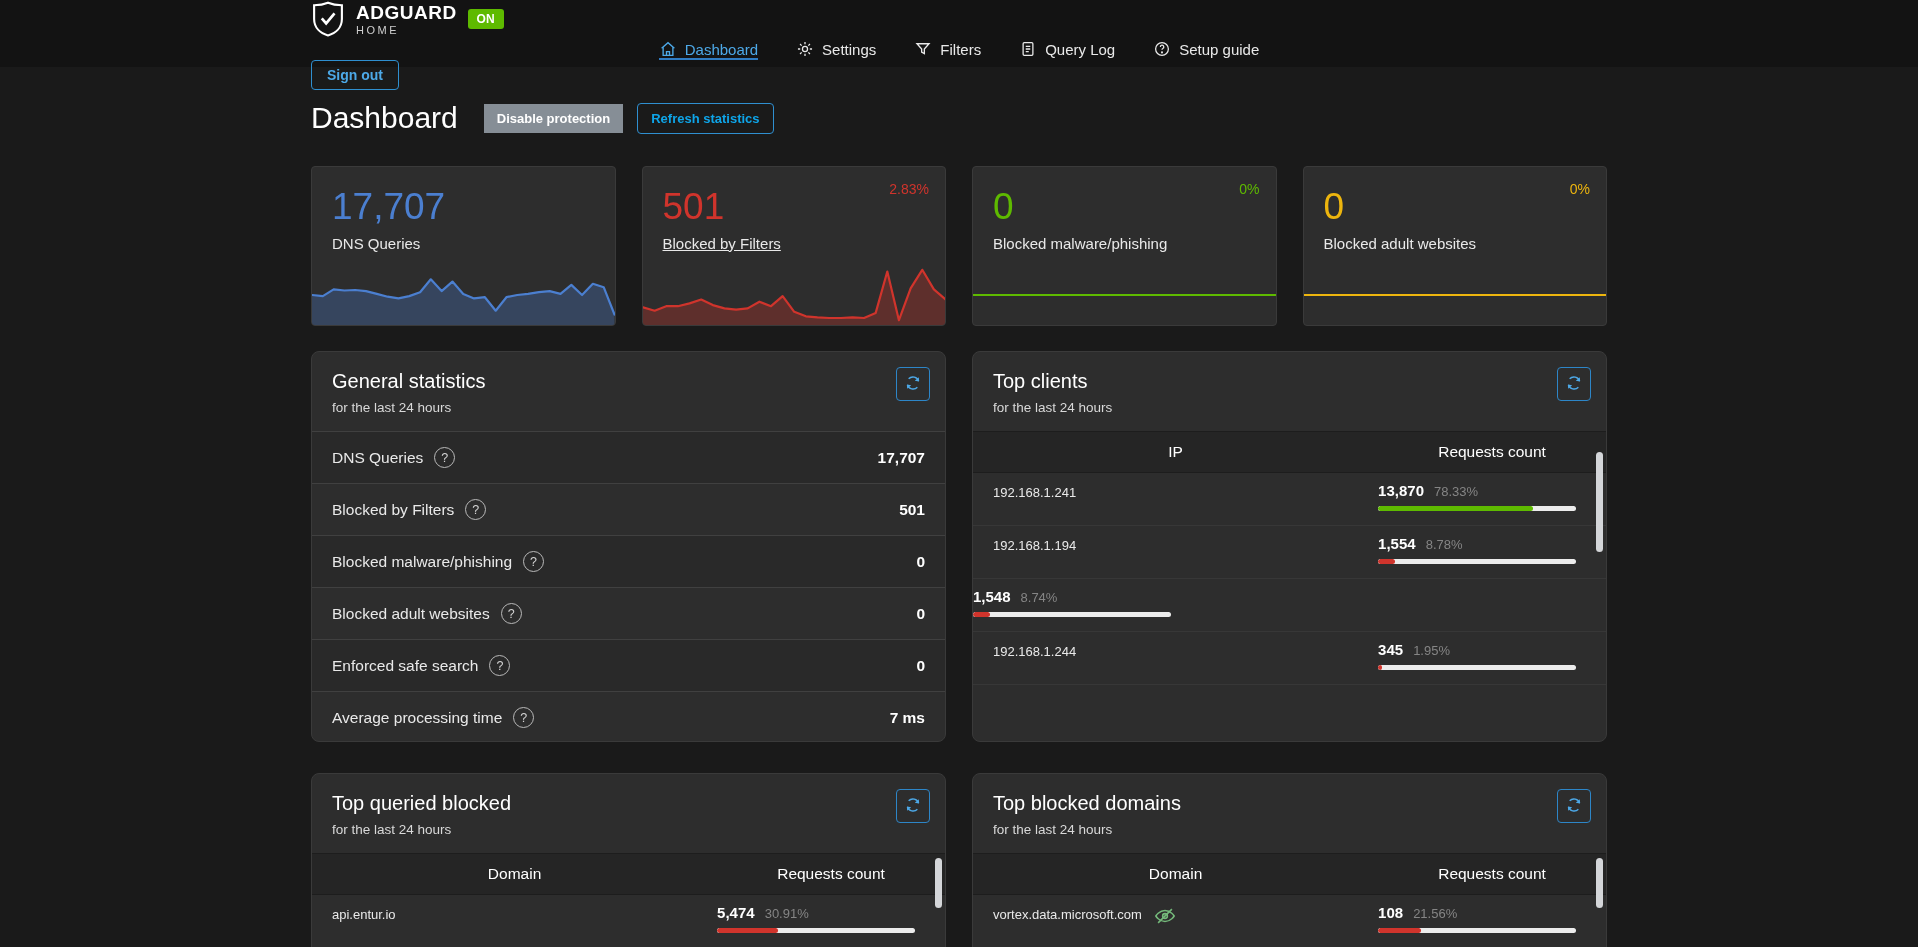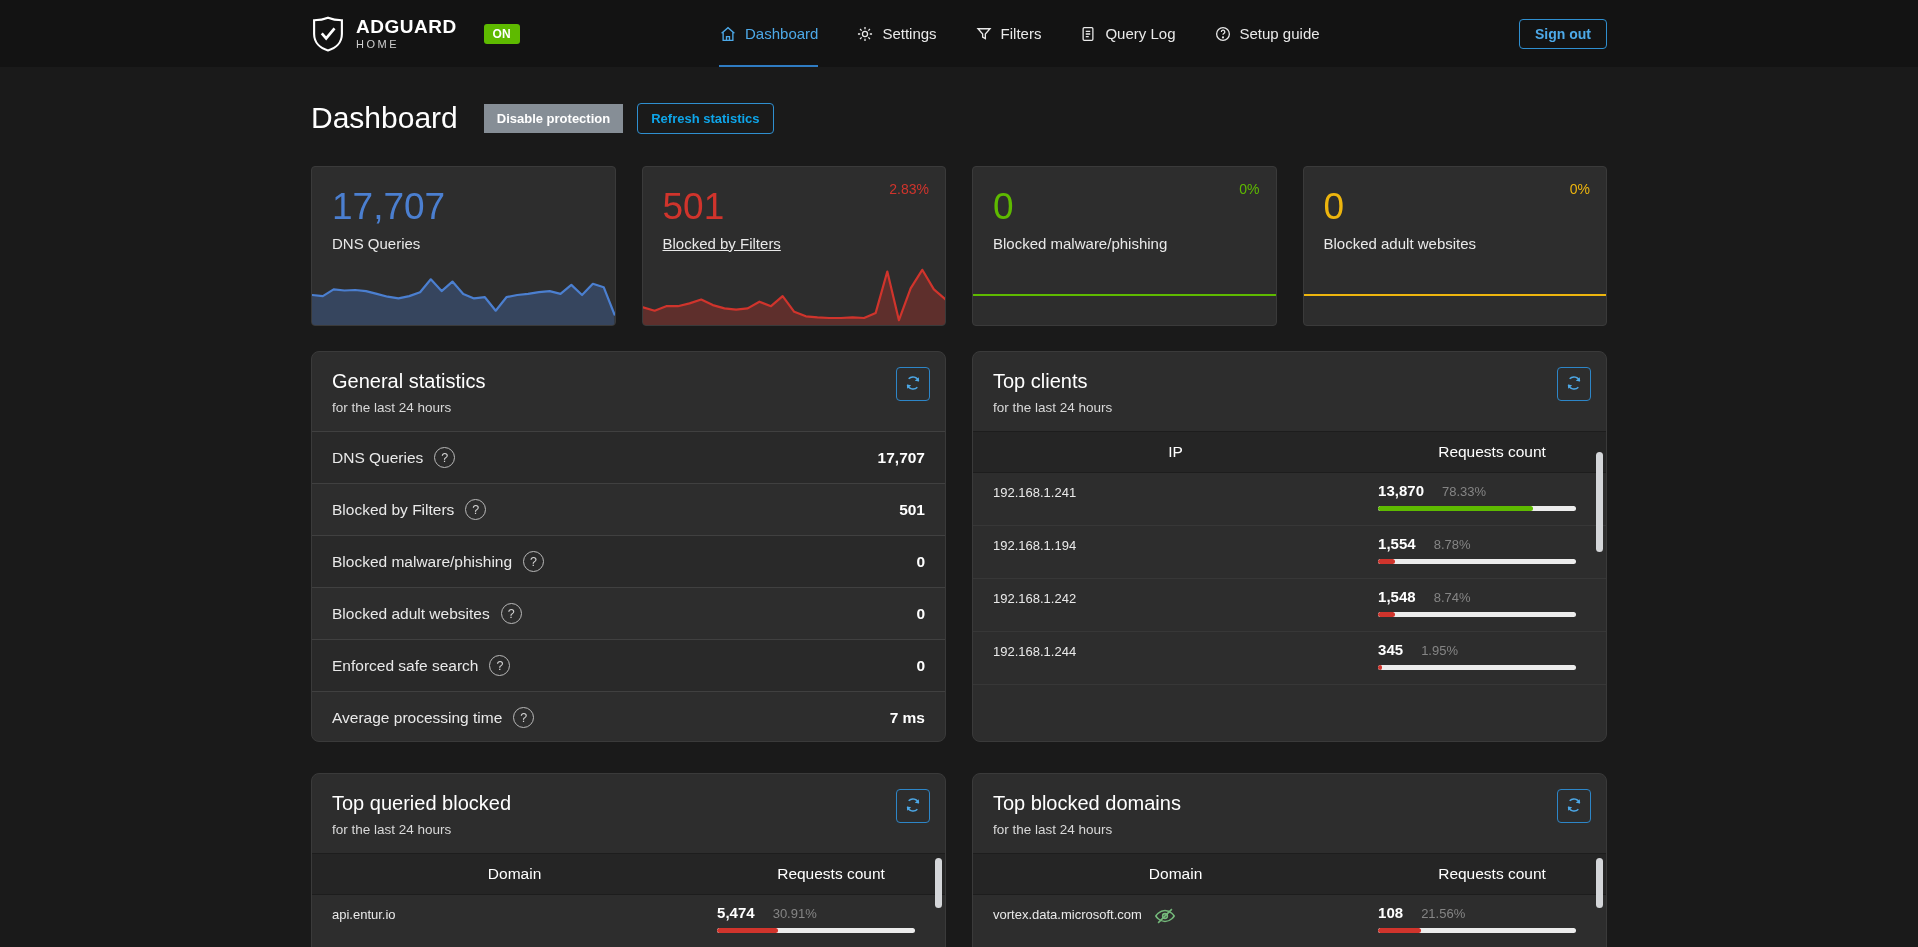--- a/index.html
+++ b/index.html
@@ -7,30 +7,30 @@
   body {
     width: 1918px; height: 947px; overflow: hidden;
     background: #1a1a1a;
     font-family: "Liberation Sans", sans-serif;
     color: #e9e9e9;
   }
   
   .topbar { height: 67px; background: #131313; }
   .topbar-inner {
     width: 1296px; margin: 0 auto; height: 100%;
-    display: flex; align-items: stretch;
+    display: flex; align-items: stretch; flex-direction: column;
   }
   .logo-group { display: flex; align-items: center; gap: 11px; }
   .logo-shield { flex: 0 0 auto; display: flex; }
   .brand-text { display: flex; flex-direction: column; line-height: 1; }
   .brand-name { font-size: 19px; font-weight: bold; color: #fff; letter-spacing: 0.5px; }
   .brand-sub { font-size: 11px; color: #cfcfcf; letter-spacing: 2.5px; margin-top: 3px; }
   .on-badge {
     background: #5eba00; color: #fff; font-size: 12px; font-weight: bold;
-    padding: 3px 9px; border-radius: 3px; margin-left: 16px;
+    padding: 3px 9px; border-radius: 3px; margin-left: 0;
   }
   .nav { flex: 1; display: flex; justify-content: center; gap: 38px; }
   .nav-item {
     display: flex; align-items: center; gap: 8px;
     font-size: 15px; color: #e9e9e9; cursor: pointer;
     border-bottom: 2px solid transparent; padding-top: 2px;
   }
   .nav-item.active { color: #4da9e8; border-bottom-color: #2f7cc3; }
   .nav-item svg { display: block; }
   .signout-wrap { display: flex; align-items: center; }
@@ -99,21 +99,21 @@
     font-size: 15.5px; color: #fff;
   }
   .th-key { width: 64%; text-align: center; }
   .th-count { width: 36%; text-align: center; }
   .trow { display: flex; height: 53px; padding-top: 9px; border-bottom: 1px solid #373737; }
   .td-key {
     width: 64%; padding-left: 20px; font-size: 13px; color: #e9e9e9;
     display: flex; align-items: flex-start; gap: 12px; padding-top: 3px;
   }
   .td-count { width: 36%; padding-right: 30px; }
-  .count-line { display: flex; align-items: baseline; gap: 18px; text-align: center; }
+  .count-line { display: flex; align-items: baseline; gap: 10px; text-align: center; }
   .count-num { font-weight: bold; font-size: 15px; color: #fff; }
   .count-pct { font-size: 13px; color: #858585; }
   .progress { margin-top: 7px; height: 5px; border-radius: 3px; background: #ececec; overflow: hidden; }
   .progress-fill { height: 100%; border-radius: 3px; }
   .fill-green { background: #5eba00; }
   .fill-red { background: #d0342c; }
   .eye-icon { display: flex; align-items: center; cursor: pointer; margin-top: -2px; }
   .scroll-thumb {
     position: absolute; right: 3px; width: 7px; border-radius: 4px; background: #d4d6d9;
   }
@@ -354,24 +354,20 @@
         <span class="count-num">1,554</span>
         <span class="count-pct">8.78%</span>
       </div>
       <div class="progress">
         <div class="progress-fill fill-red" style="width: 8.78%;"></div>
       </div>
     </div>
   </div>
 
   <div class="trow">
-    <div class="td-key">
-      <span>192.168.1.242</span>
-
-    </div>
     <div class="td-count">
       <div class="count-line">
         <span class="count-num">1,548</span>
         <span class="count-pct">8.74%</span>
       </div>
       <div class="progress">
         <div class="progress-fill fill-red" style="width: 8.74%;"></div>
       </div>
     </div>
   </div>

